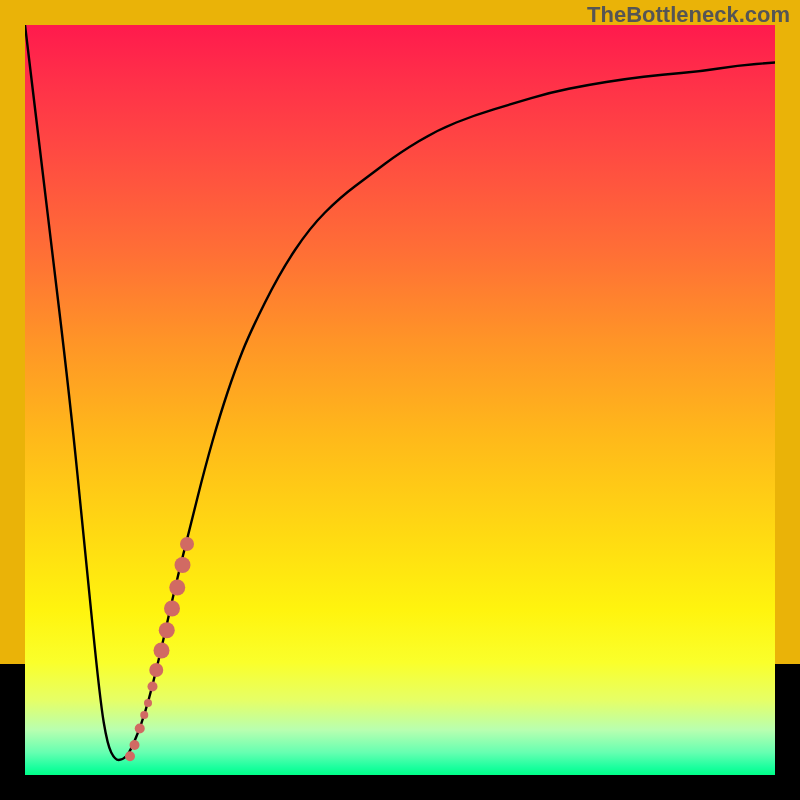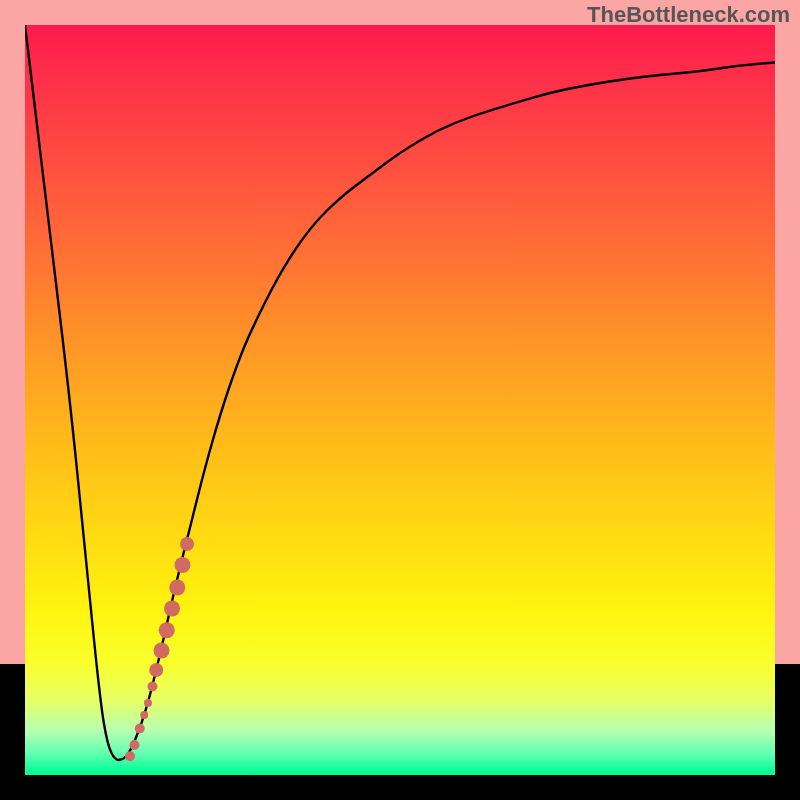--- a/index.html
+++ b/index.html
@@ -7,21 +7,21 @@
     padding: 0;
     width: 800px;
     height: 800px;
     background: #000;
     overflow: hidden;
   }
   .outer {
     position: relative;
     width: 800px;
     height: 664px;
-    background: #fca5a5;
+    background: #eab308;
   }
   .watermark {
     position: absolute;
     top: 2px;
     right: 10px;
     color: #555;
     font-family: Arial, Helvetica, sans-serif;
     font-size: 22px;
     font-weight: 600;
     z-index: 5;

